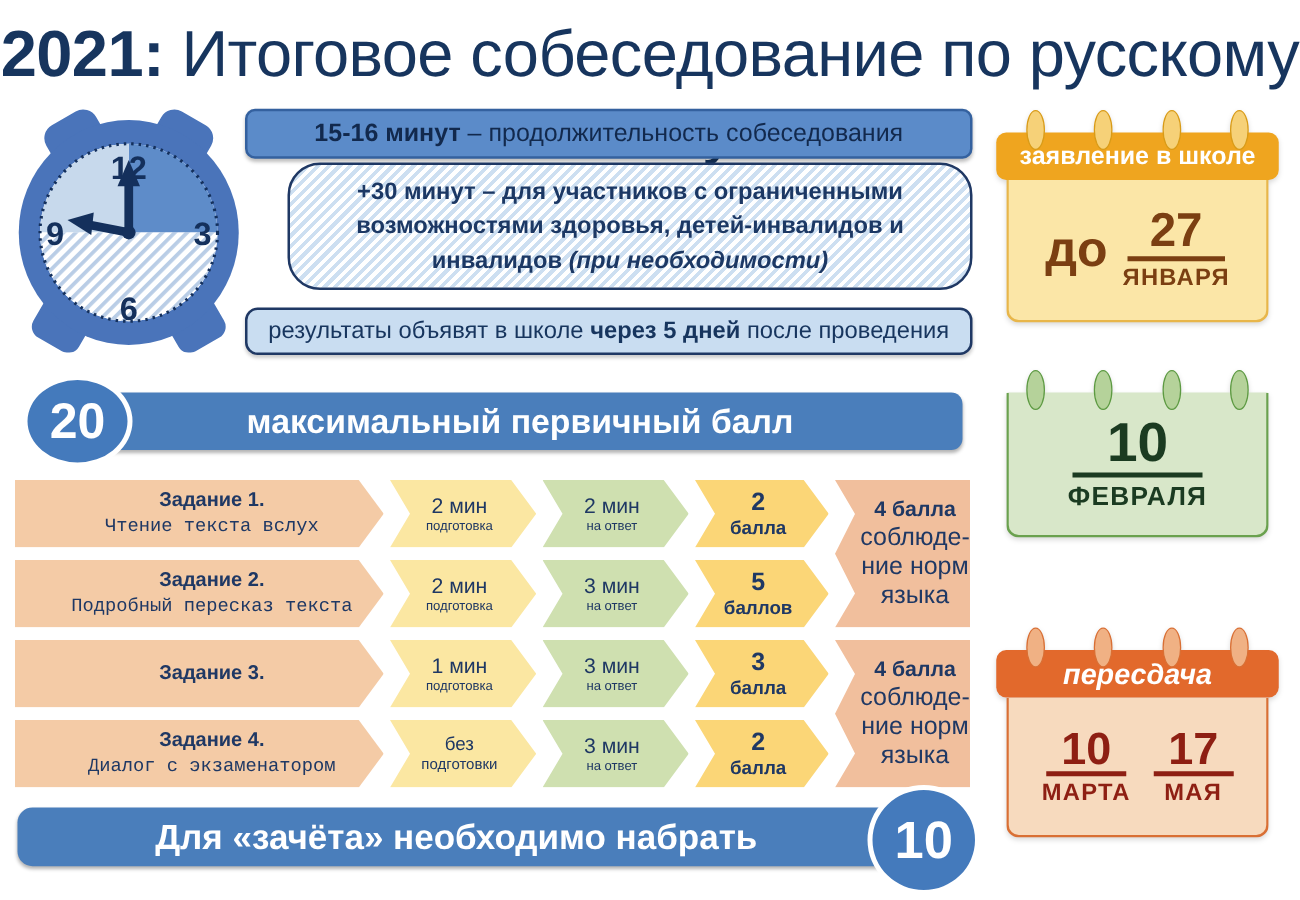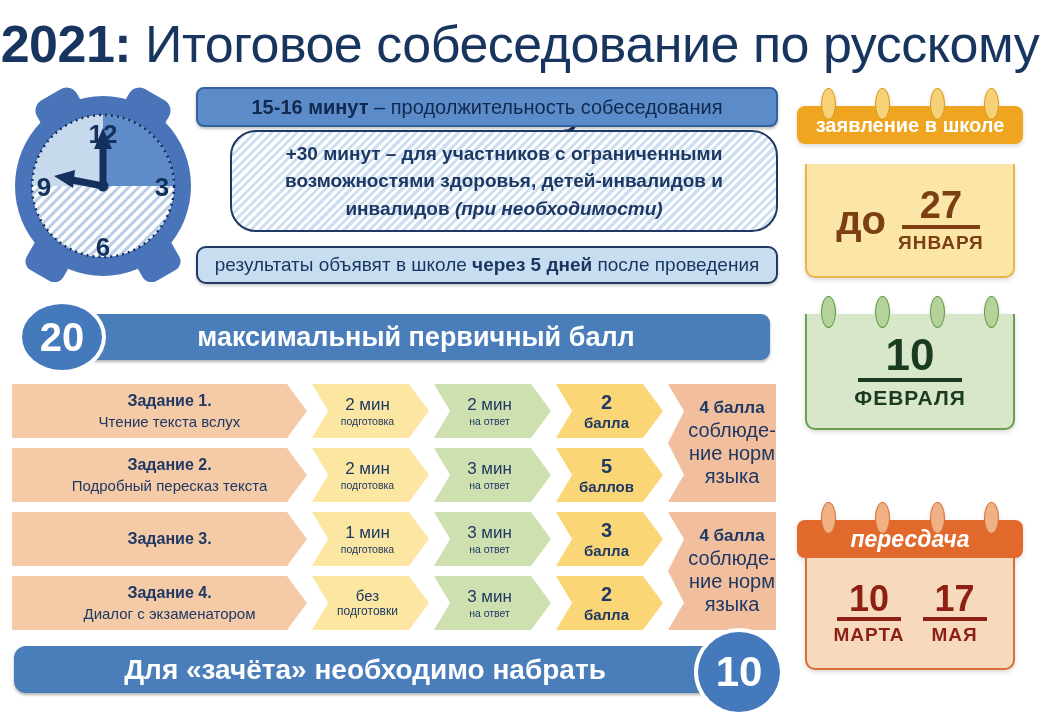--- a/index.html
+++ b/index.html
@@ -28,21 +28,21 @@
   .cal .ring{width:15px;height:32px;border-radius:50%;}
   .cal .head{position:relative;z-index:1;height:38px;border-radius:8px;display:flex;align-items:center;justify-content:center;color:#ffffff;font-weight:700;}
   .cal .body{margin:0 8px;border-top:none !important;display:flex;align-items:center;justify-content:center;border-radius:0 0 10px 10px;}
   .date-col{display:flex;flex-direction:column;align-items:center;}
   .day{font-weight:700;line-height:1.05;}
   .month{font-weight:700;}
   
   .cal-app{top:88px;}
   .cal-app .ring{background:#f6d178;border:1px solid #d99b17;}
   .cal-app .head{background:#efa51f;font-size:20px;}
-  .cal-app .body{height:114px;background:#fbe6a7;border:2px solid #e8b64a;color:#7b3f12;margin-top:20px;}
+  .cal-app .body{height:114px;background:#fbe6a7;border:2px solid #e8b64a;color:#7b3f12;}
   .cal-app .prefix{font-size:40px;font-weight:600;margin-right:12px;}
   .cal-app .day{font-size:38px;border-bottom:4px solid #7b3f12;padding:0 18px;}
   .cal-app .month{font-size:19px;margin-top:3px;letter-spacing:1px;}
   
   .cal-main{top:296px;}
   .cal-main .ring{background:#b5d29a;border:1px solid #5d9a42;}
   .cal-main .head{background:#5d9a42;font-size:23px;}
   .cal-main .body{height:116px;background:#d8e7c9;border:2px solid #6aa14e;color:#1b3b21;}
   .cal-main .day{font-size:44px;border-bottom:4px solid #1b3b21;padding:0 28px;}
   .cal-main .month{font-size:21px;margin-top:4px;letter-spacing:1px;}
@@ -58,21 +58,21 @@
   .badge-max{left:18px;top:300px;width:88px;height:74px;font-size:40px;}
   .badge-pass{left:694px;top:628px;width:90px;height:88px;font-size:42px;}
   .bluebar{position:absolute;background:#4a7ebb;color:#ffffff;font-weight:700;display:flex;align-items:center;justify-content:center;box-shadow:0 2px 3px rgba(0,0,0,.3);}
   .bar-max{left:62px;top:314px;width:708px;height:46px;border-radius:9px;font-size:27px;}
   .bar-pass{left:14px;top:646px;width:702px;height:47px;border-radius:12px;font-size:28px;}
   
   .tasks{position:absolute;left:12px;top:384px;display:grid;grid-template-columns:295px 117px 117px 107px 108px;grid-template-rows:repeat(4,54px);gap:10px 5px;}
   .cell{display:flex;flex-direction:column;align-items:center;justify-content:center;text-align:center;line-height:1.15;padding-left:40px;}
   .cell-task{background:#f4cba6;clip-path:polygon(0 0,calc(100% - 20px) 0,100% 50%,calc(100% - 20px) 100%,0 100%);padding-right:20px;}
   .task-name{font-size:16px;font-weight:700;}
-  .task-desc{font-size:15px;margin-top:2px;}
+  .task-desc{font-size:15px;margin-top:2px;font-family:Liberation Mono, monospace;}
   .chev{clip-path:polygon(0 0,calc(100% - 20px) 0,100% 50%,calc(100% - 20px) 100%,0 100%,16px 50%);padding:0 18px 0 12px;}
   .cell-prep{background:#fbe7a2;}
   .cell-answer{background:#cfe0b0;}
   .cell-points{background:#fbd677;}
   .cv-main{font-size:17px;}
   .cv-sub{font-size:10.5px;margin-top:1px;}
   .alt .cv-main{font-size:15px;}
   .alt .cv-sub{font-size:12px;}
   .pts-val{font-size:20px;font-weight:700;}
   .pts-unit{font-size:15px;font-weight:700;}

